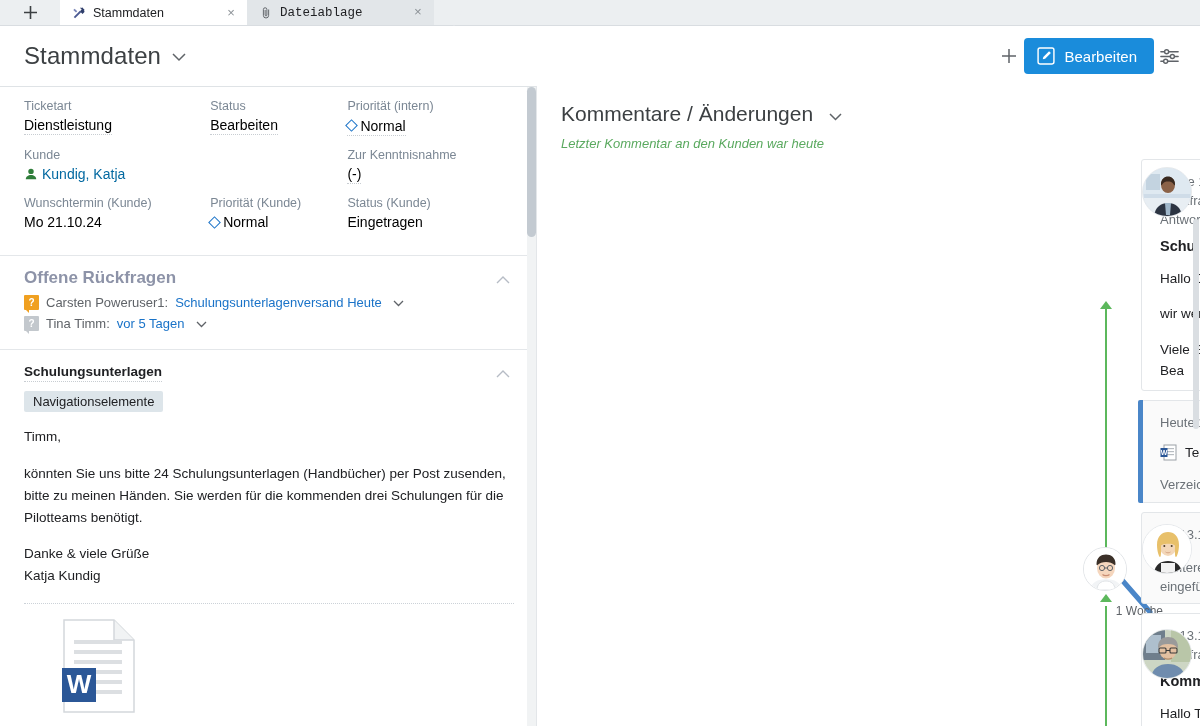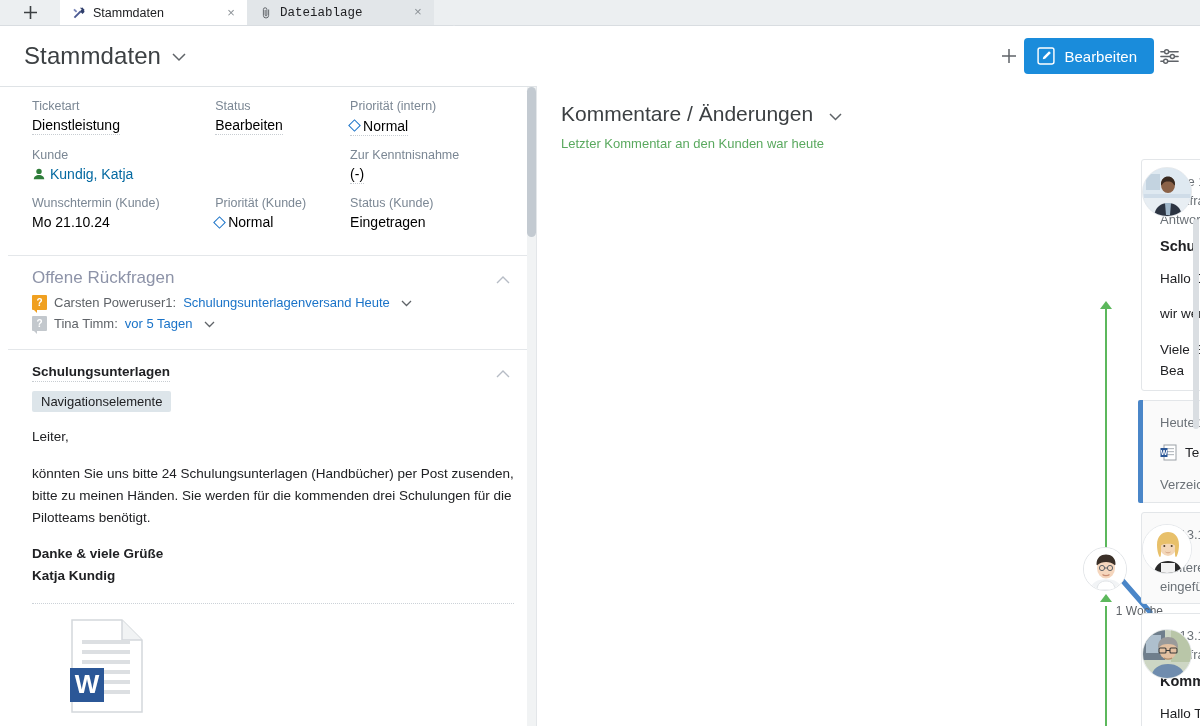--- a/index.html
+++ b/index.html
@@ -91,21 +91,20 @@
   .main { display: flex; height: 640px; }
 
   
   .left {
     width: 537px; flex: 0 0 537px;
     background: #fff;
     border-top: 1px solid #dfe3e6;
     border-right: 1px solid #e3e6e9;
     overflow: hidden;
     position: relative;
-    padding-left: 8px;
   }
   .left-scroll-track {
     position: absolute; right: 0; top: 0; width: 9px; height: 100%;
     background: #f1f3f4;
   }
   .left-scroll-thumb {
     position: absolute; right: 0; top: 0; width: 9px; height: 150px;
     background: #c3cad1; border-radius: 5px;
   }
 
@@ -133,21 +132,21 @@
   .diamond {
     display: inline-block; width: 9px; height: 9px;
     border: 1.4px solid #1a73c8; transform: rotate(45deg);
   }
   .user-ico { display:inline-block; width:14px; height:14px; vertical-align:-2px; margin-right:4px; }
 
   .sec-divider { height: 1px; background: #e4e7ea; margin: 2px 0 0 0; }
 
   .section { padding: 12px 22px 10px 24px; position: relative; }
   .section-title {
-    font-size: 17px; color: #8d93a8; font-weight: 400; margin-bottom: 7px;
+    font-size: 17px; color: #8d93a8; font-weight: 700; margin-bottom: 7px;
   }
   .collapse {
     position: absolute; right: 26px; top: 16px;
     color: #b6bcc5; font-size: 13px; cursor: pointer;
   }
   .rf-row {
     display: flex; align-items: center; gap: 7px;
     font-size: 13px; color: #5f6368; margin-bottom: 6px;
   }
   .badge-q {
@@ -178,41 +177,41 @@
     display: inline-block;
     background: #dde5ea;
     color: #202124;
     font-size: 13px;
     padding: 3px 9px;
     border-radius: 2px;
     margin-bottom: 14px;
   }
   .desc-body { font-size: 13.5px; color: #202124; line-height: 1.62; }
   .desc-body p { margin-bottom: 15px; }
-  .desc-body p:last-child { margin-bottom: 0; font-weight: bold; }
+  .desc-body p:last-child { margin-bottom: 0; }
 
   .attach-divider {
     border-top: 1px dotted #ccd2d8;
     margin: 16px 0 14px 0;
   }
   .attach {
     width: 150px; text-align: center;
   }
 
   
   .right {
     flex: 1;
     background: #fff;
     position: relative;
     overflow: hidden;
   }
   .right-head { padding: 16px 24px 0 24px; }
   .right-title { font-size: 21px; color: #3c4043; font-weight: 400; }
   .right-sub {
-    font-size: 13px; color: #5aa95f; 
+    font-size: 13px; color: #5aa95f; font-style: italic;
     margin-top: 10px;
   }
 
   .timeline-area { position: relative; margin-top: 8px; height: 600px; }
 
   .tl-line {
     position: absolute; left: 568px; top: 148px;
     width: 2px; height: 245px; background: #5cb85c;
   }
   .tl-arrow-top {
@@ -467,21 +466,21 @@
       <span class="collapse">
         <svg width="14" height="8" viewBox="0 0 14 8">
             <path d="M1 7l6-6 6 6" stroke="#b6bcc5" stroke-width="1.4" fill="none"></path>
           </svg>
       </span>
 
       <div class="desc-subject">Schulungsunterlagen</div>
       <div><span class="tag">Navigationselemente</span></div>
 
       <div class="desc-body">
-        <p>Leiter,</p>
+        <p>Timm,</p>
         <p>könnten Sie uns bitte 24 Schulungsunterlagen (Handbücher) per Post zusenden, bitte zu meinen Händen. Sie werden für die kommenden drei Schulungen für die Pilotteams benötigt.</p>
         <p style="white-space:pre-line">Danke &amp; viele Grüße
 Katja Kundig</p>
       </div>
 
       <div class="attach-divider"></div>
 
       <div class="attach">
         <svg width="78" height="96" viewBox="0 0 78 96">
           <path d="M4 2h50l20 20v72H4z" fill="#fff" stroke="#d4d8dc" stroke-width="1.5"></path>

